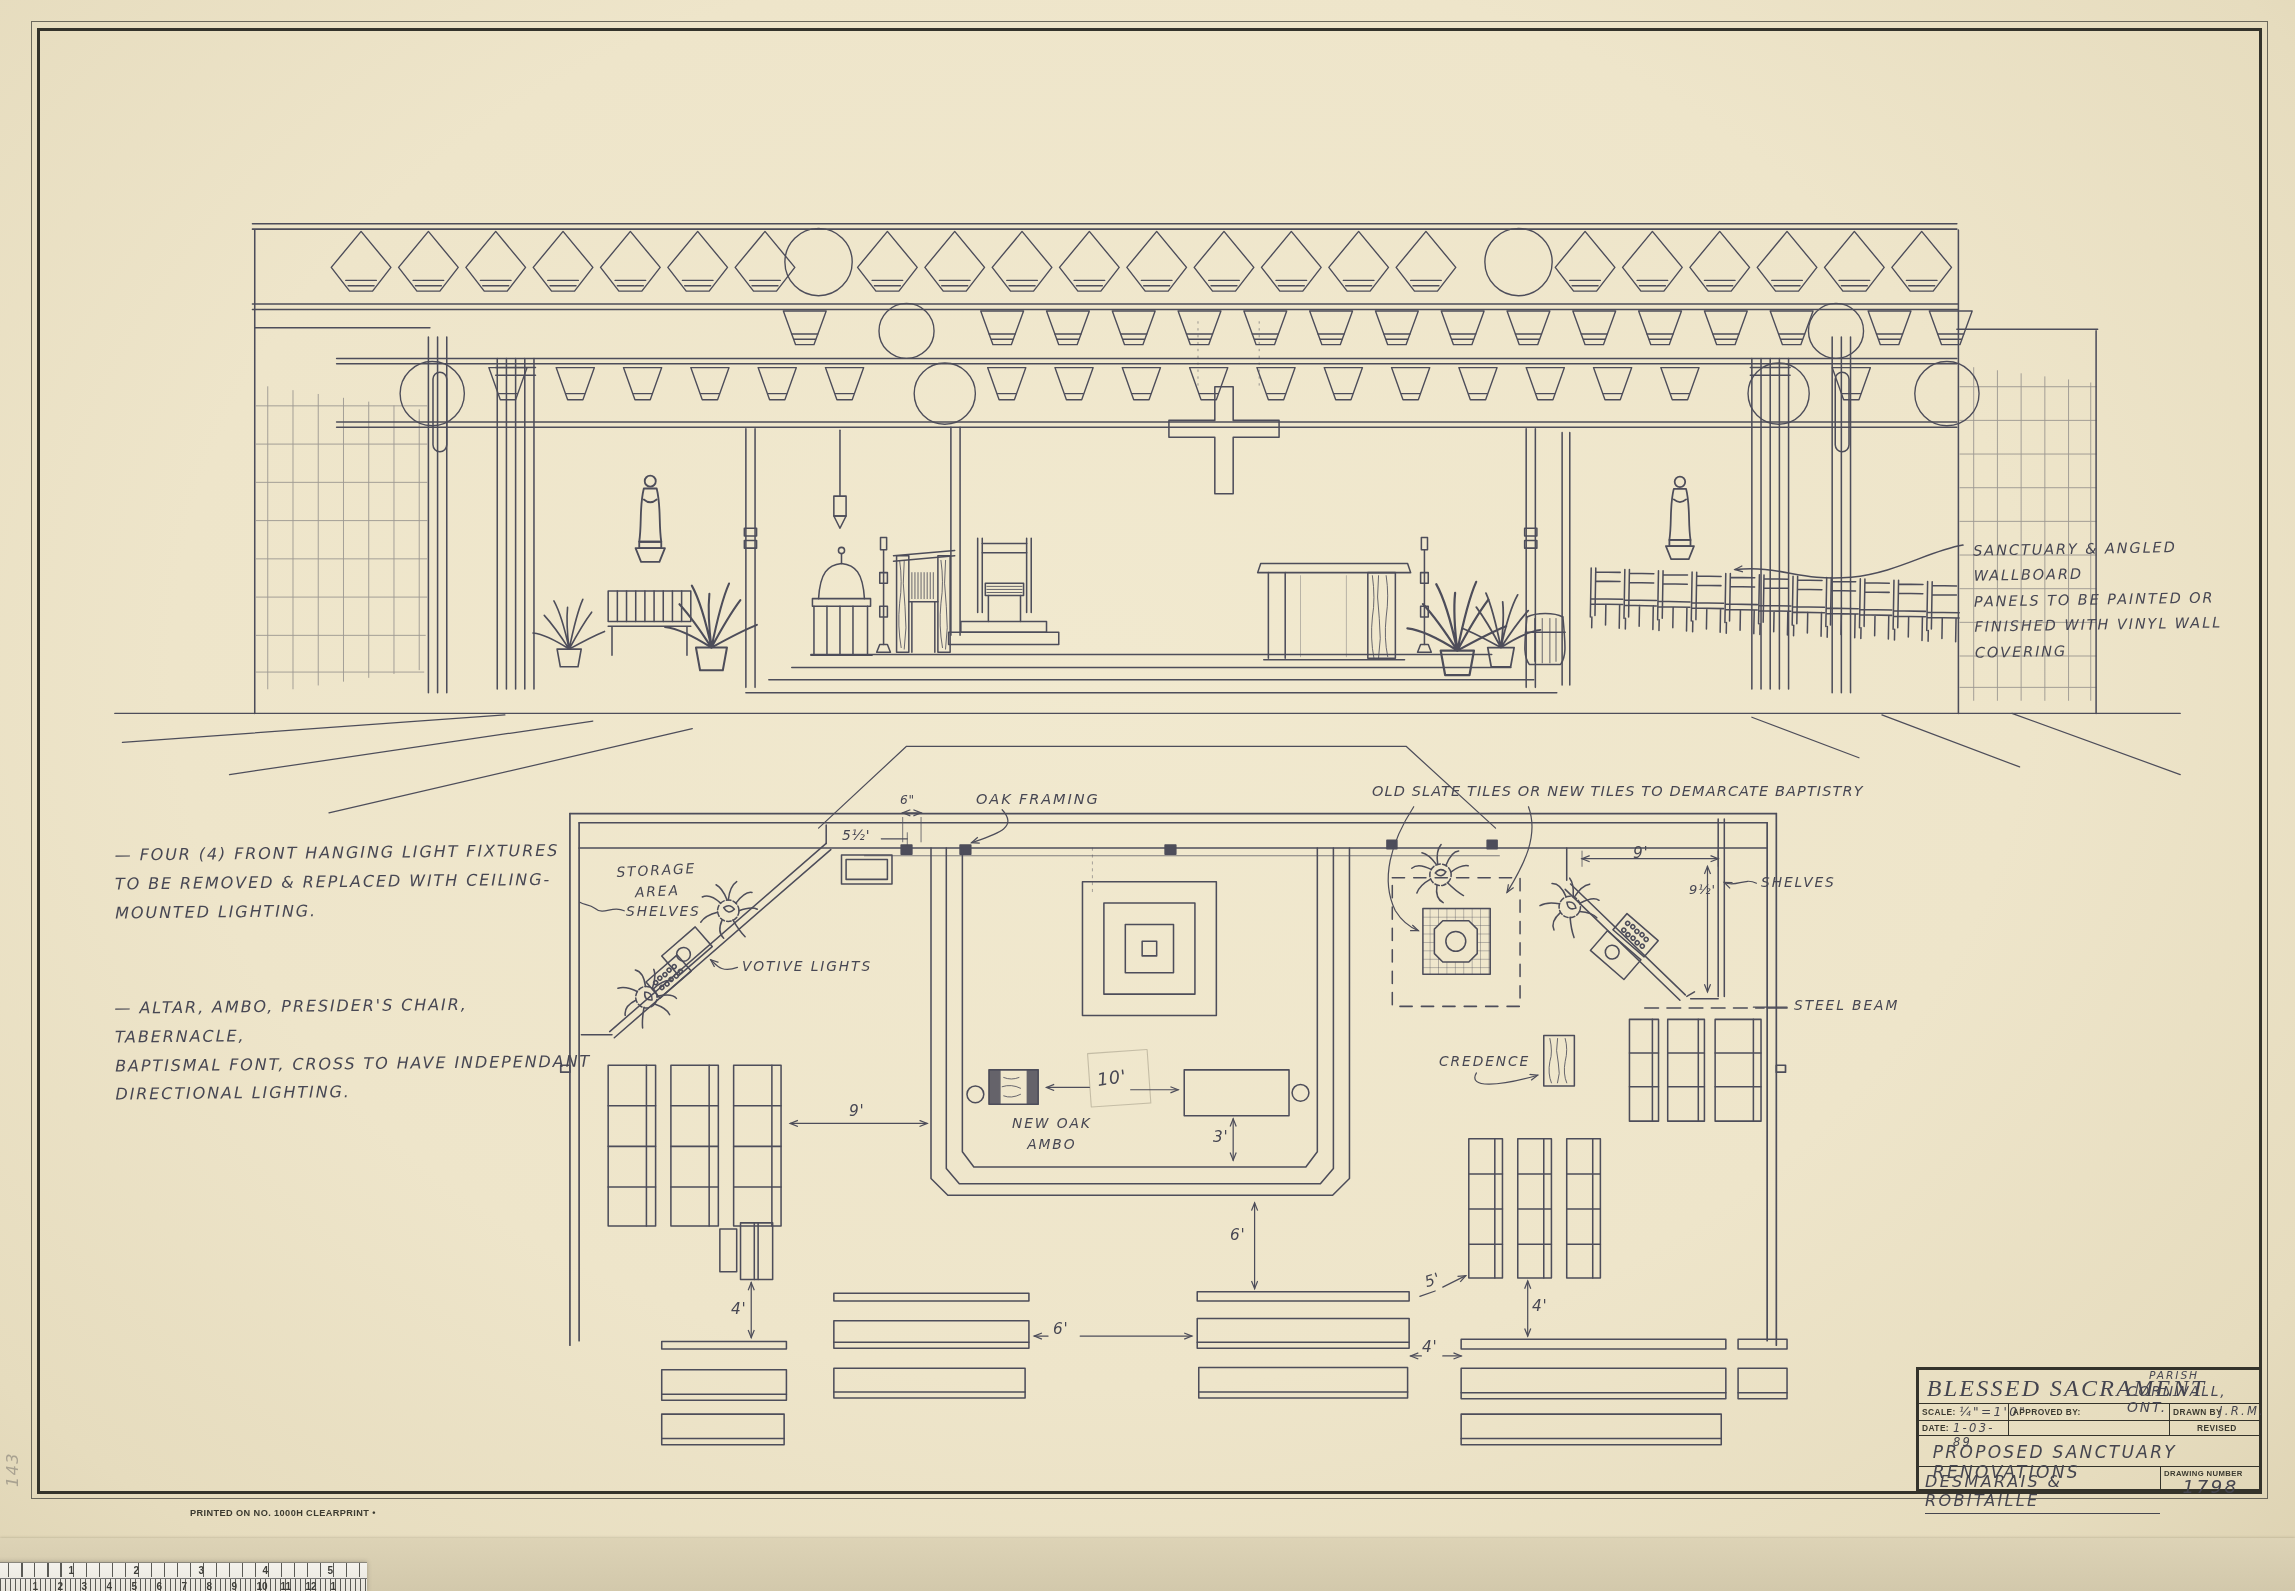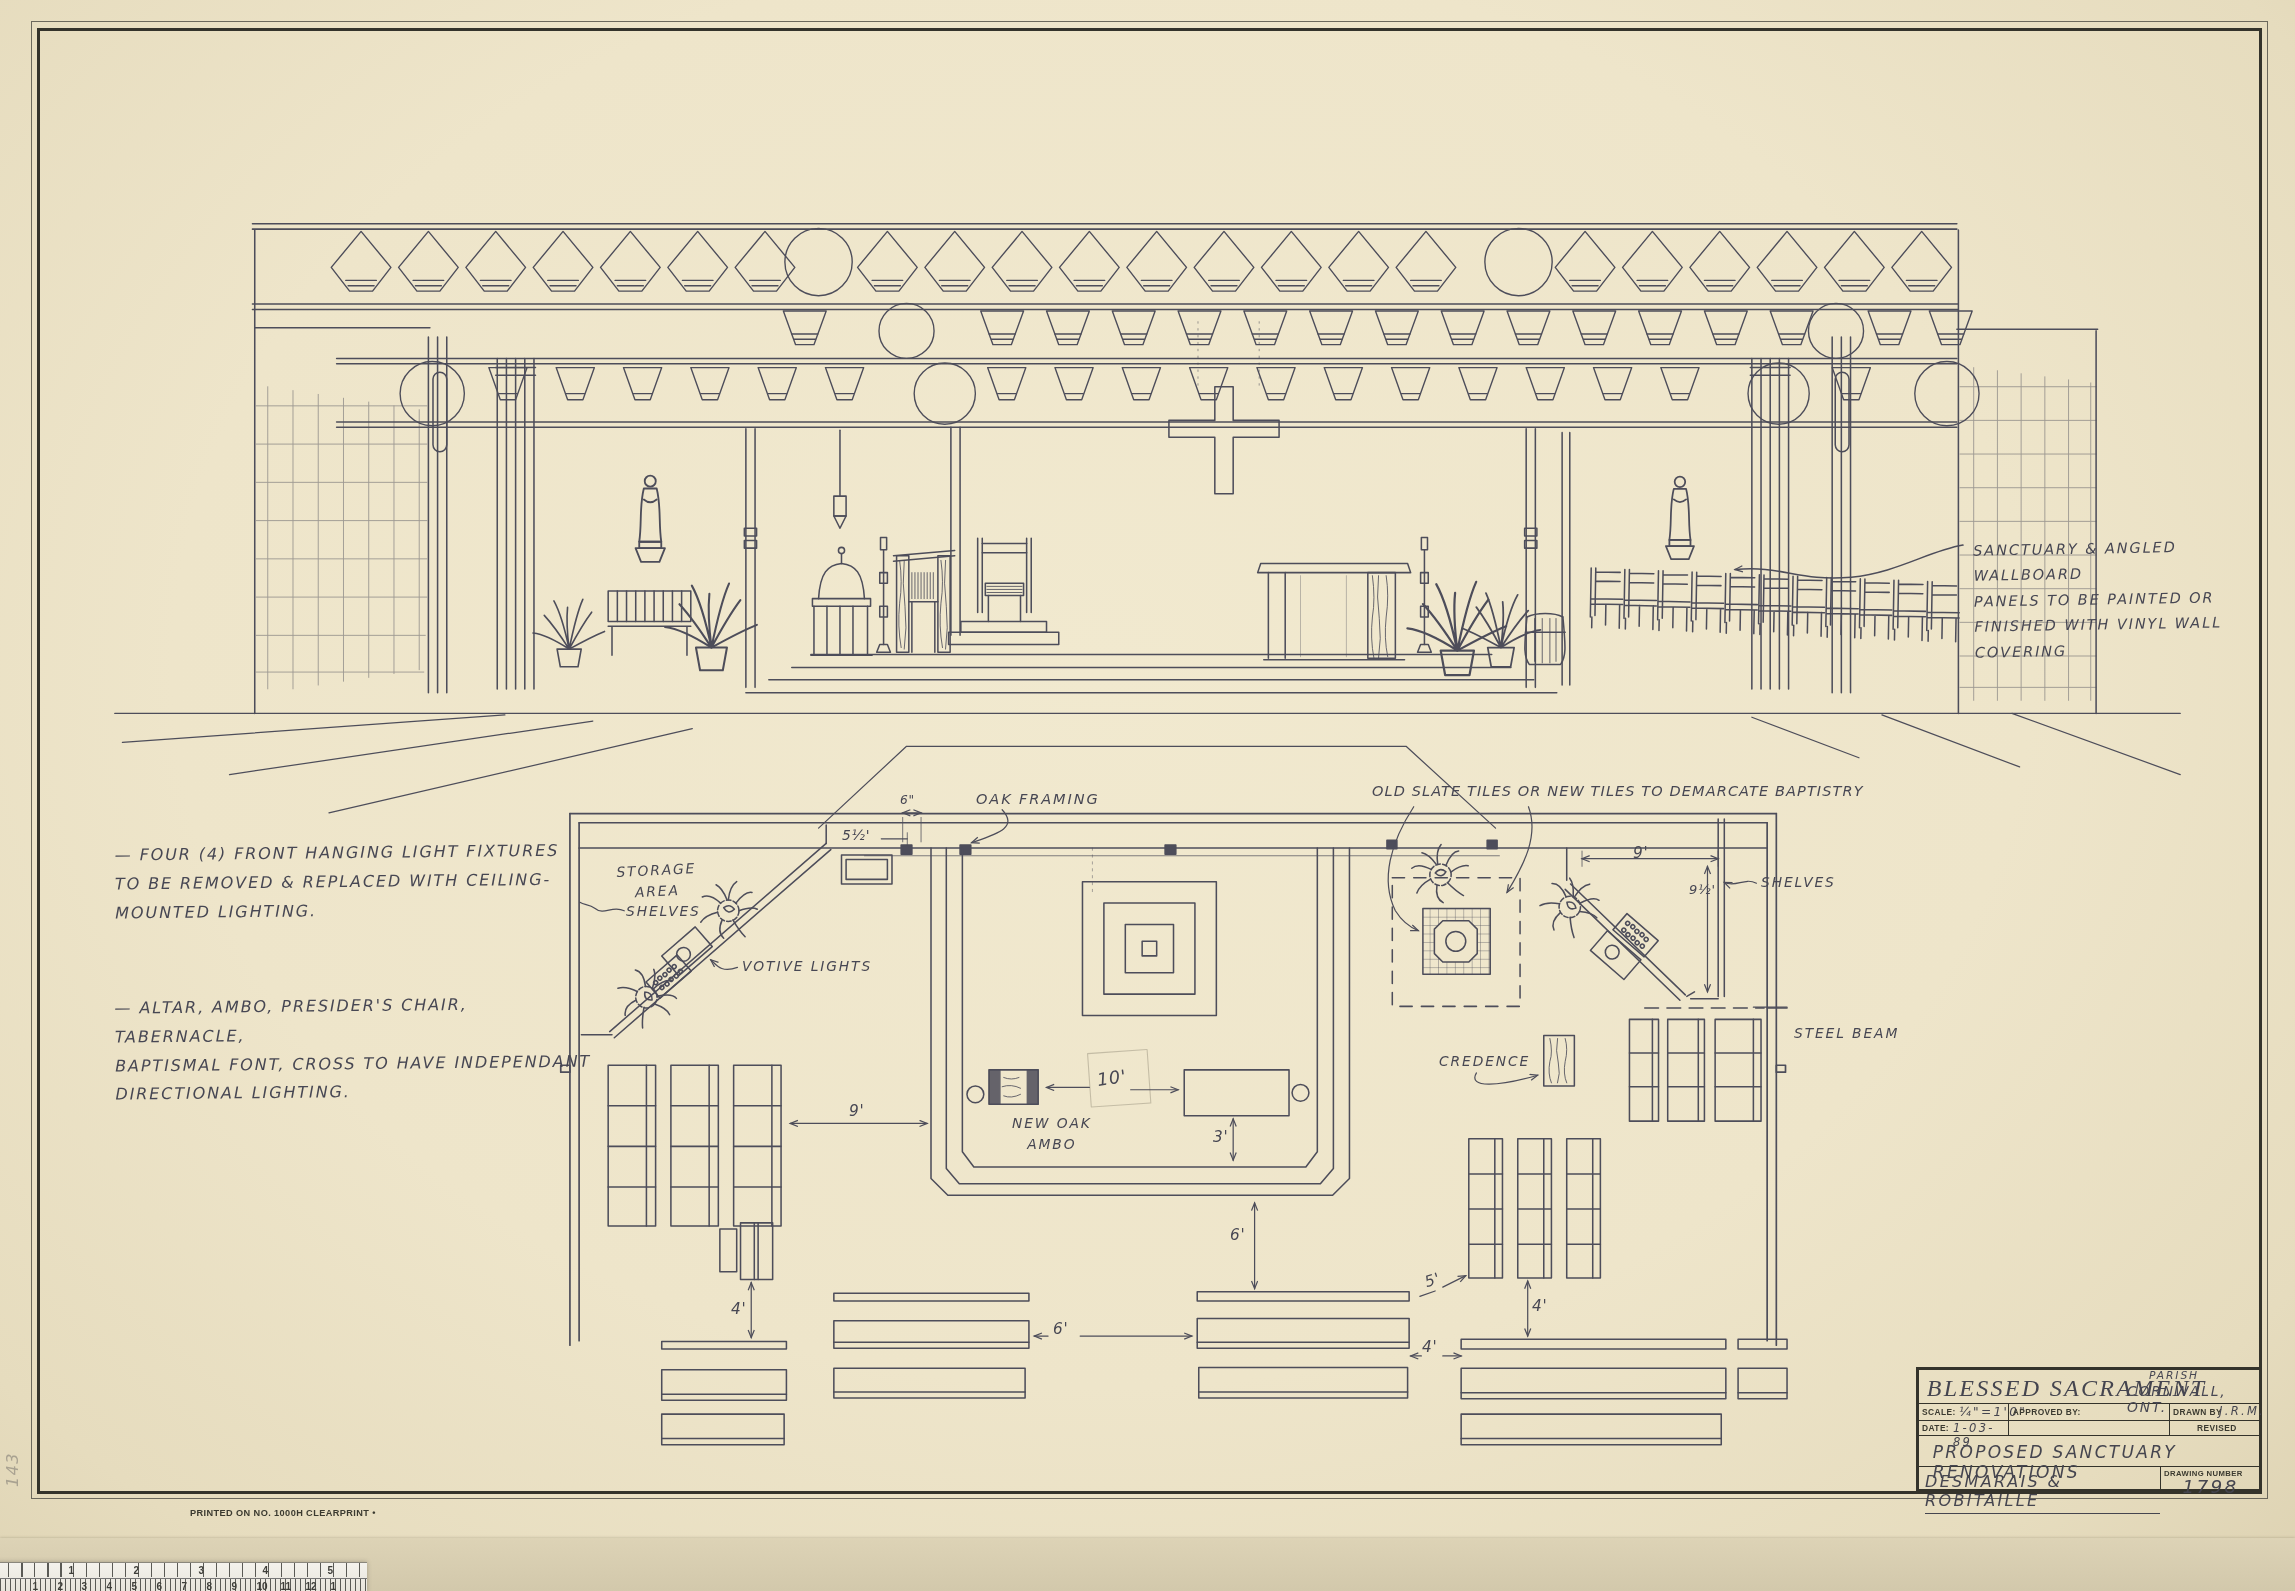--- a/index.html
+++ b/index.html
@@ -508,21 +508,21 @@
 PANELS  TO  BE  PAINTED  OR
 FINISHED  WITH  VINYL  WALL COVERING</div>
 
   <div class="lbl hand" style="left:976px;top:788px;font-size:14.5px;">OAK FRAMING</div>
   <div class="lbl hand" style="left:1372px;top:780px;font-size:14.5px;white-space:nowrap;letter-spacing:1.1px;">OLD  SLATE TILES   OR    NEW  TILES   TO  DEMARCATE   BAPTISTRY</div>
   <div class="lbl hand" style="left:617px;top:860px;font-size:13.8px;text-align:center;transform:rotate(-3deg);">STORAGE
 AREA</div>
   <div class="lbl hand" style="left:626px;top:901px;font-size:13.8px;">SHELVES</div>
   <div class="lbl hand" style="left:742px;top:956px;font-size:13.8px;">VOTIVE  LIGHTS</div>
   <div class="lbl hand" style="left:1761px;top:872px;font-size:13.8px;">SHELVES</div>
-  <div class="lbl hand" style="left:1794px;top:1023px;font-size:13.8px;">STEEL  BEAM</div>
+  <div class="lbl hand" style="left:1794px;top:995px;font-size:13.8px;">STEEL  BEAM</div>
   <div class="lbl hand" style="left:1439px;top:1051px;font-size:13.8px;">CREDENCE</div>
   <div class="lbl hand" style="left:1012px;top:1113px;font-size:13.8px;text-align:center;">NEW  OAK
 AMBO</div>
 
   <div class="lbl hand dim" style="left:900px;top:791px;font-size:12.2px;">6"</div>
   <div class="lbl hand dim" style="left:842px;top:825px;font-size:13.8px;">5½'</div>
   <div class="lbl hand dim" style="left:849px;top:1100px;font-size:15.3px;">9'</div>
   <div class="lbl hand dim" style="left:1097px;top:1065px;font-size:17.6px;transform:rotate(-8deg);">10'</div>
   <div class="lbl hand dim" style="left:1213px;top:1126px;font-size:15.3px;">3'</div>
   <div class="lbl hand dim" style="left:1633px;top:842px;font-size:15.3px;">9'</div>

